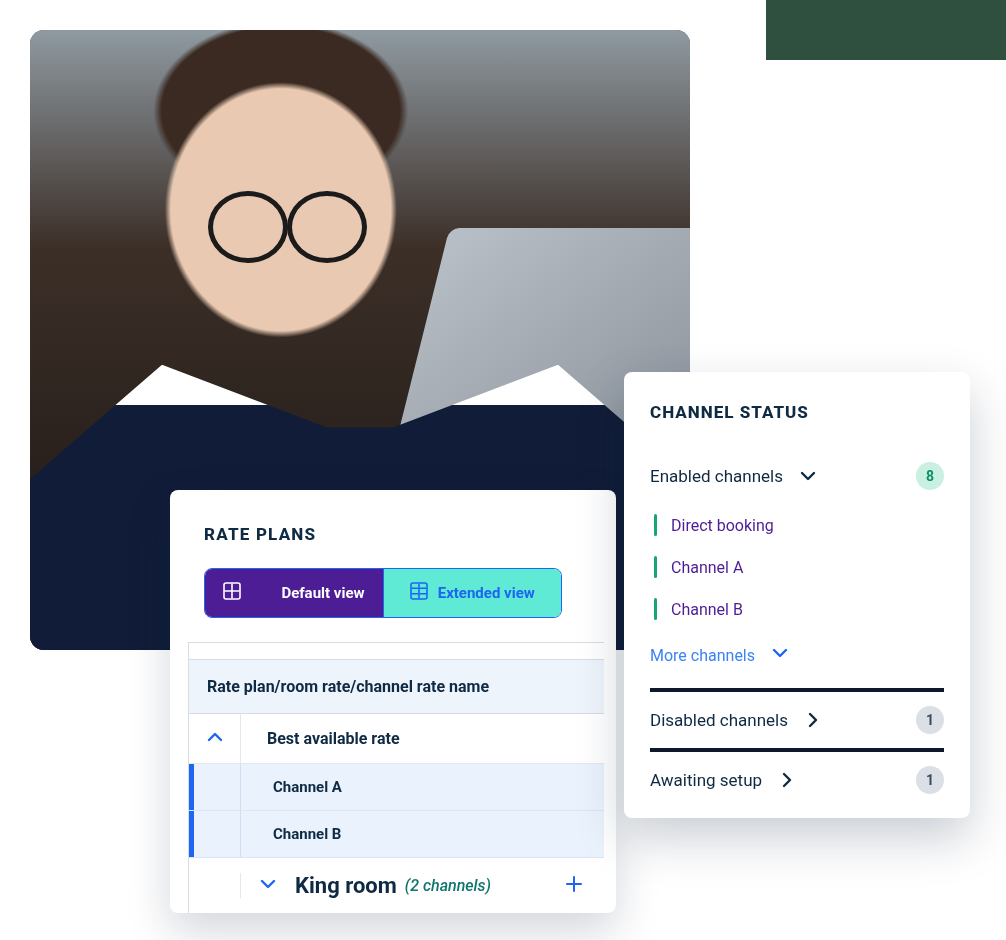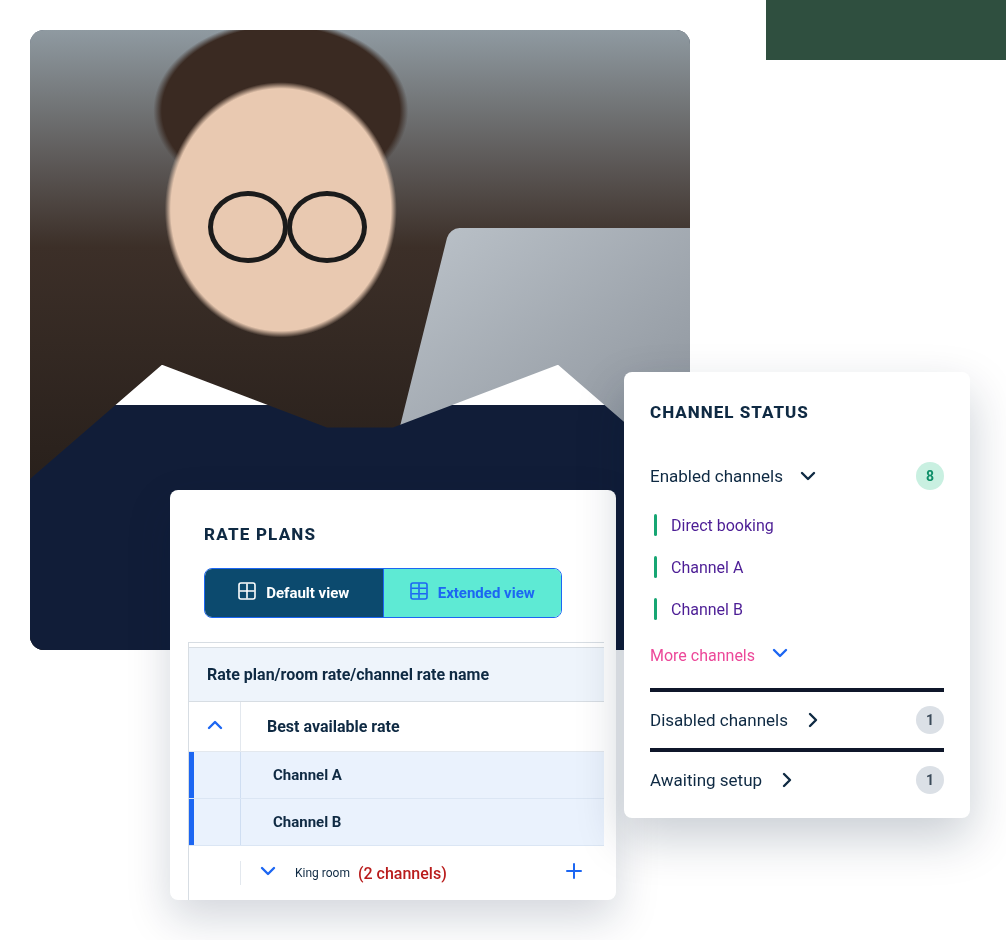--- a/index.html
+++ b/index.html
@@ -95,34 +95,35 @@
     justify-content: center;
     gap: 10px;
     padding: 13px 18px;
     font-size: 15px;
     font-weight: 700;
     cursor: pointer;
     background: #5eead4;
     color: #1c66f2;
   }
   .view-btn.active {
-    background: #0c4a6e;
+    background: #4c1d95;
     color: #ffffff;
+    justify-content: space-between;
   }
   .view-btn + .view-btn { border-left: 1.5px solid #1c66f2; }
   .view-btn svg { flex: 0 0 auto; }
   .rp-header {
     background: #eef4fb;
     color: #0f2a43;
     font-weight: 700;
     font-size: 16px;
     padding: 17px 18px;
     border-bottom: 1px solid #d7dde3;
     border-top: 1px solid #d7dde3;
-    margin: 4px 0 0 0;
+    margin: 16px 0 0 0;
   }
   .rp-header-wrap {
     margin: 0 12px 0 18px;
     border: 1px solid #d7dde3;
     border-bottom: none;
     border-right: none;
   }
   .rp-row {
     display: flex;
     align-items: center;
@@ -176,22 +177,22 @@
   }
   .rp-king-indent {
     width: 52px;
     border-right: 1px solid #e3e8ee;
     align-self: stretch;
   }
   .rp-king-chev {
     width: 54px;
     display:flex; align-items:center; justify-content:center;
   }
-  .rp-king-text { font-weight: 400; font-size: 12px; }
-  .rp-king-count { color: #b91c1c; font-weight: 500; margin-left: 8px; }
+  .rp-king-text { font-weight: 700; font-size: 22px; }
+  .rp-king-count { color: #0f766e; font-weight: 500; margin-left: 8px; font-style: italic; }
   .rp-king-plus {
     margin-left: auto;
     margin-right: 20px;
     color: #1c66f2;
     font-size: 24px;
     font-weight: 400;
     line-height: 1;
   }
 
   
@@ -247,21 +248,21 @@
   .cs-tick {
     width: 3px;
     height: 22px;
     background: #17a673;
     border-radius: 2px;
   }
   .cs-more {
     display: flex;
     align-items: center;
     gap: 16px;
-    color: #ec4899;
+    color: #3b82f6;
     font-size: 16px;
     padding: 14px 0 22px 0;
     cursor: pointer;
   }
 </style>
 </head>
 <body>
 
 <div class="green-block"></div>
 

